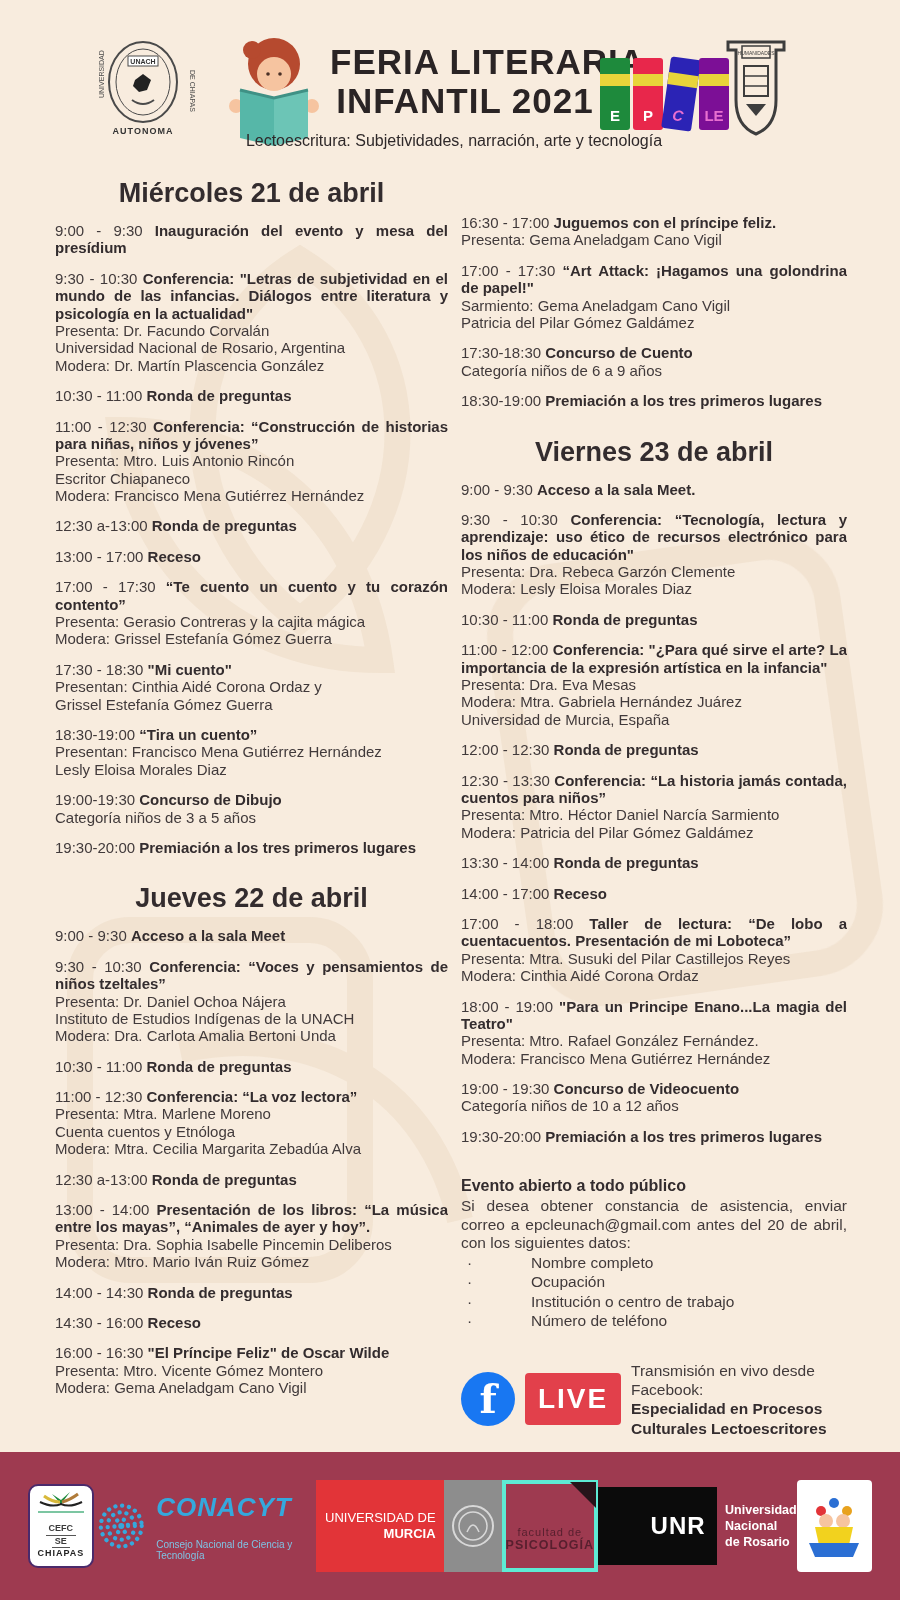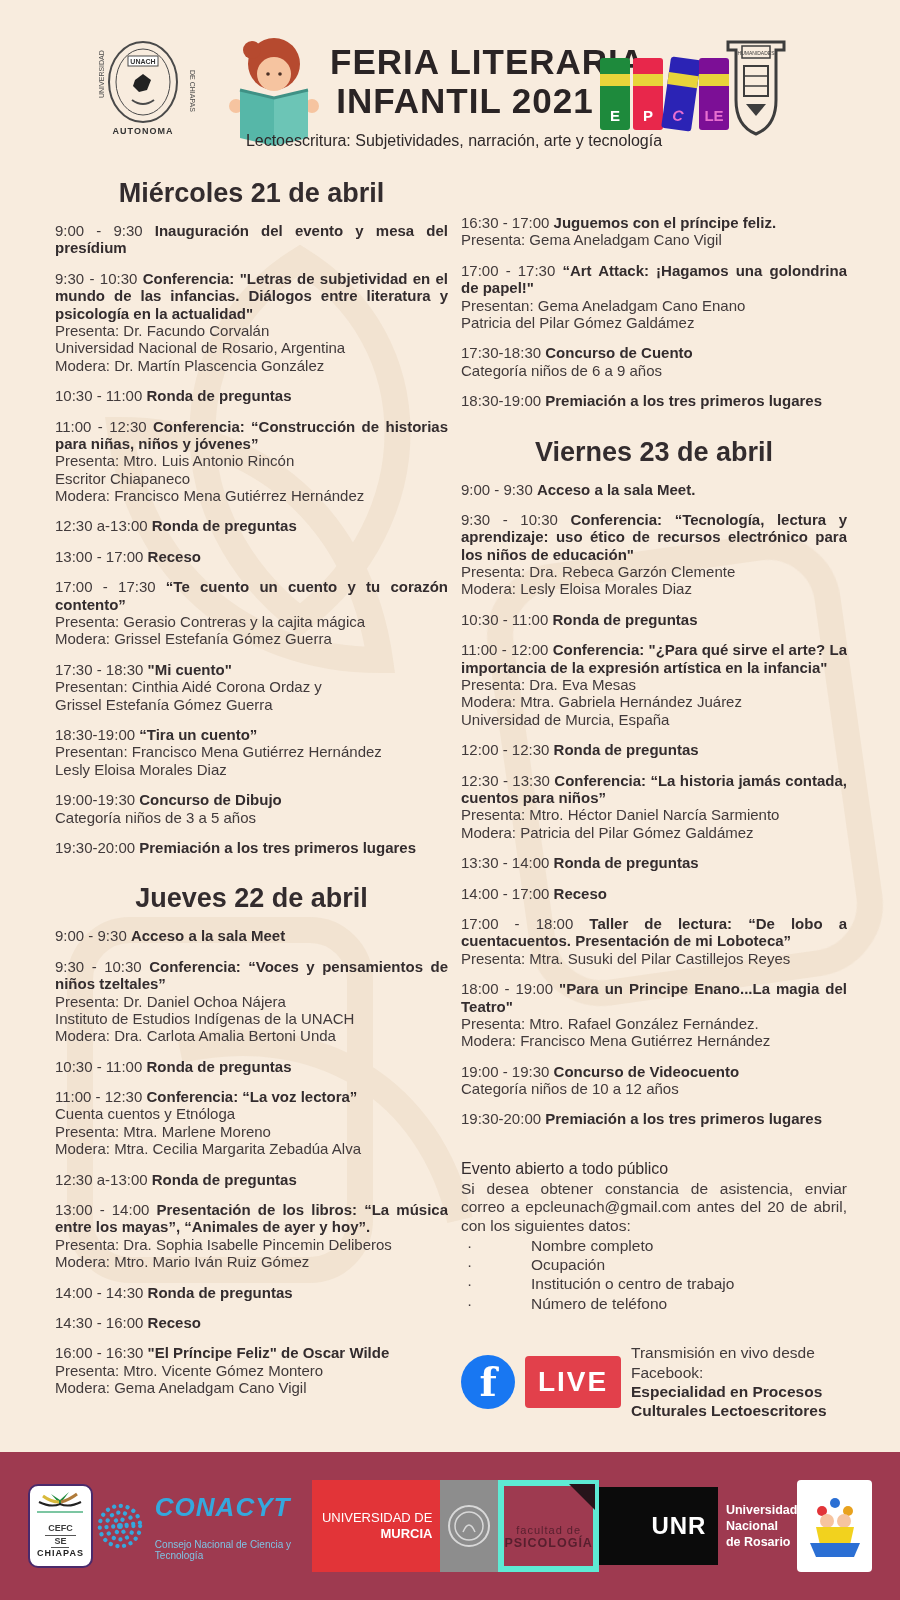--- a/index.html
+++ b/index.html
@@ -30,21 +30,21 @@
   .col-right{left:461px;top:201px;width:386px;height:1245px;}
   .day-heading{font-size:27px;font-weight:800;color:#332c2e;text-align:center;margin:27px 0 7px;}
   .day-heading:first-child{margin-top:0;}
   .entry{margin:13px 0 0;font-size:15px;line-height:1.16;text-align:justify;}
   .time{font-weight:400;color:#413a3b;}
   .etitle{font-weight:700;color:#332c2e;}
   .detail{font-size:15px;line-height:1.16;}
 
   
   .note{margin-top:32px;}
-  .note-title{font-size:16px;font-weight:400;color:#332c2e;}
+  .note-title{font-size:16px;font-weight:700;color:#332c2e;}
   .note-body{font-size:15.5px;line-height:1.2;text-align:justify;margin-top:2px;}
   .bullet{position:relative;padding-left:70px;font-size:15.5px;line-height:1.25;}
   .bullet .dot{position:absolute;left:6px;top:0;}
   .fb{margin-top:30px;display:flex;align-items:center;gap:10px;}
   .fb-circle{width:54px;height:54px;border-radius:50%;background:#1877f2;color:#fff;font-weight:800;font-size:40px;display:flex;align-items:center;justify-content:center;line-height:1;font-family:"DejaVu Serif",serif;}
   .fb-live{width:96px;height:52px;background:#e2404b;border-radius:4px;color:#fff;font-weight:800;font-size:28px;letter-spacing:2px;display:flex;align-items:center;justify-content:center;}
   .fb-text{font-size:15.5px;line-height:1.25;}
   .fb-text .b{font-weight:800;color:#332c2e;}
 
   
@@ -52,21 +52,21 @@
   .cefc{width:76px;height:84px;background:#fff;border:2px solid #4a2a6b;border-radius:10px;text-align:center;font-size:9px;font-weight:800;color:#3a3a3a;line-height:1.25;padding-top:4px;box-sizing:border-box;}
   .cefc .ln{border-bottom:1px solid #555;display:inline-block;padding:0 3px;}
   .cefc .chi{color:#222;letter-spacing:1px;}
   .conacyt{display:flex;align-items:center;gap:8px;}
   .conacyt-txt .t{font-size:26px;font-weight:800;color:#35a8dd;letter-spacing:1px;font-style:italic;}
   .conacyt-txt .s{font-size:10px;color:#7fc3e4;margin-top:16px;}
   .umu{display:flex;}
   .umu-red{width:128px;height:92px;background:#e23438;color:#fff;display:flex;flex-direction:column;justify-content:center;align-items:flex-end;padding-right:8px;box-sizing:border-box;font-size:13px;line-height:1.25;}
   .umu-red .b{font-weight:800;}
   .umu-gray{width:58px;height:92px;background:#8d8d8d;display:flex;align-items:center;justify-content:center;}
-  .psico{width:104px;height:92px;border:6px solid #5eead4;position:relative;display:flex;flex-direction:column;justify-content:flex-end;align-items:center;padding-bottom:16px;box-sizing:border-box;color:#571f2e;}
+  .psico{width:104px;height:92px;border:4px solid #5eead4;position:relative;display:flex;flex-direction:column;justify-content:flex-end;align-items:center;padding-bottom:16px;box-sizing:border-box;color:#571f2e;}
   .psico:before{content:"";position:absolute;right:-2px;top:-2px;border-style:solid;border-width:0 26px 26px 0;border-color:transparent #26141a transparent transparent;}
   .psico .f1{font-size:11px;letter-spacing:1px;}
   .psico .f2{font-size:12.5px;font-weight:800;letter-spacing:1px;}
   .unr{display:flex;align-items:center;gap:8px;}
   .unr-sq{width:78px;height:78px;background:#0b0b0b;color:#fff;display:flex;align-items:center;justify-content:center;font-weight:800;font-size:24px;letter-spacing:1px;padding-left:41px;}
   .unr-txt{color:#fff;font-size:12.5px;line-height:1.3;font-weight:600;}
   .magia{width:88px;height:92px;background:#fff;border-radius:4px;display:flex;align-items:center;justify-content:center;}
 </style>
 </head>
 <body>
@@ -172,40 +172,40 @@
         <div class="detail">Categoría niños de 3 a 5 años</div>
         <p class="entry"><span class="time">19:30-20:00 </span><strong class="etitle">Premiación a los tres primeros lugares</strong></p>
         <div class="day-heading">Jueves 22 de abril</div>
         <p class="entry"><span class="time">9:00 - 9:30 </span><strong class="etitle">Acceso a la sala Meet</strong></p>
         <p class="entry"><span class="time">9:30 - 10:30 </span><strong class="etitle">Conferencia: “Voces y pensamientos de niños tzeltales”</strong></p>
         <div class="detail">Presenta: Dr. Daniel Ochoa Nájera</div>
         <div class="detail">Instituto de Estudios Indígenas de la UNACH</div>
         <div class="detail">Modera: Dra. Carlota Amalia Bertoni Unda</div>
         <p class="entry"><span class="time">10:30 - 11:00 </span><strong class="etitle">Ronda de preguntas</strong></p>
         <p class="entry"><span class="time">11:00 - 12:30 </span><strong class="etitle">Conferencia: “La voz lectora”</strong></p>
+        <div class="detail">Presenta: Mtra. Marlene Moreno</div>
         <div class="detail">Cuenta cuentos y Etnóloga</div>
-        <div class="detail">Presenta: Mtra. Marlene Moreno</div>
         <div class="detail">Modera: Mtra. Cecilia Margarita Zebadúa Alva</div>
         <p class="entry"><span class="time">12:30 a-13:00 </span><strong class="etitle">Ronda de preguntas</strong></p>
         <p class="entry"><span class="time">13:00 - 14:00 </span><strong class="etitle">Presentación de los libros: “La música entre los mayas”, “Animales de ayer y hoy”.</strong></p>
         <div class="detail">Presenta: Dra. Sophia Isabelle Pincemin Deliberos</div>
         <div class="detail">Modera: Mtro. Mario Iván Ruiz Gómez</div>
         <p class="entry"><span class="time">14:00 - 14:30 </span><strong class="etitle">Ronda de preguntas</strong></p>
         <p class="entry"><span class="time">14:30 - 16:00 </span><strong class="etitle">Receso</strong></p>
         <p class="entry"><span class="time">16:00 - 16:30 </span><strong class="etitle">"El Príncipe Feliz" de Oscar Wilde</strong></p>
         <div class="detail">Presenta: Mtro. Vicente Gómez Montero</div>
         <div class="detail">Modera: Gema Aneladgam Cano Vigil</div>
       </div>
 
     <div class="col col-right">
       <div>
           <p class="entry"><span class="time">16:30 - 17:00 </span><strong class="etitle">Juguemos con el príncipe feliz.</strong></p>
           <div class="detail">Presenta: Gema Aneladgam Cano Vigil</div>
           <p class="entry"><span class="time">17:00 - 17:30 </span><strong class="etitle">“Art Attack: ¡Hagamos una golondrina de papel!"</strong></p>
-          <div class="detail">Presentan: Gema Aneladgam Cano Enano</div>
+          <div class="detail">Sarmiento: Gema Aneladgam Cano Vigil</div>
           <div class="detail">Patricia del Pilar Gómez Galdámez</div>
           <p class="entry"><span class="time">17:30-18:30 </span><strong class="etitle">Concurso de Cuento</strong></p>
           <div class="detail">Categoría niños de 6 a 9 años</div>
           <p class="entry"><span class="time">18:30-19:00 </span><strong class="etitle">Premiación a los tres primeros lugares</strong></p>
           <div class="day-heading">Viernes 23 de abril</div>
           <p class="entry"><span class="time">9:00 - 9:30 </span><strong class="etitle">Acceso a la sala Meet.</strong></p>
           <p class="entry"><span class="time">9:30 - 10:30 </span><strong class="etitle">Conferencia: “Tecnología, lectura y aprendizaje: uso ético de recursos electrónico para los niños de educación"</strong></p>
           <div class="detail">Presenta: Dra. Rebeca Garzón Clemente</div>
           <div class="detail">Modera: Lesly Eloisa Morales Diaz</div>
           <p class="entry"><span class="time">10:30 - 11:00 </span><strong class="etitle">Ronda de preguntas</strong></p>
@@ -214,20 +214,21 @@
           <div class="detail">Modera: Mtra. Gabriela Hernández Juárez</div>
           <div class="detail">Universidad de Murcia, España</div>
           <p class="entry"><span class="time">12:00 - 12:30 </span><strong class="etitle">Ronda de preguntas</strong></p>
           <p class="entry"><span class="time">12:30 - 13:30 </span><strong class="etitle">Conferencia: “La historia jamás contada, cuentos para niños”</strong></p>
           <div class="detail">Presenta: Mtro. Héctor Daniel Narcía Sarmiento</div>
           <div class="detail">Modera: Patricia del Pilar Gómez Galdámez</div>
           <p class="entry"><span class="time">13:30 - 14:00 </span><strong class="etitle">Ronda de preguntas</strong></p>
           <p class="entry"><span class="time">14:00 - 17:00 </span><strong class="etitle">Receso</strong></p>
           <p class="entry"><span class="time">17:00 - 18:00 </span><strong class="etitle">Taller de lectura: “De lobo a cuentacuentos. Presentación de mi Loboteca”</strong></p>
           <div class="detail">Presenta: Mtra. Susuki del Pilar Castillejos Reyes</div>
+          <div class="detail">Modera: Cinthia Aidé Corona Ordaz</div>
           <p class="entry"><span class="time">18:00 - 19:00 </span><strong class="etitle">"Para un Principe Enano...La magia del Teatro"</strong></p>
           <div class="detail">Presenta: Mtro. Rafael González Fernández.</div>
           <div class="detail">Modera: Francisco Mena Gutiérrez Hernández</div>
           <p class="entry"><span class="time">19:00 - 19:30 </span><strong class="etitle">Concurso de Videocuento</strong></p>
           <div class="detail">Categoría niños de 10 a 12 años</div>
           <p class="entry"><span class="time">19:30-20:00 </span><strong class="etitle">Premiación a los tres primeros lugares</strong></p>
         </div>
 
       <div class="note">
         <div class="note-title">Evento abierto a todo público</div>

